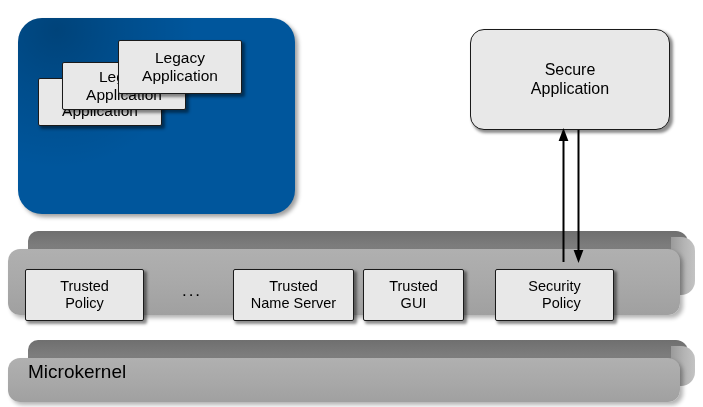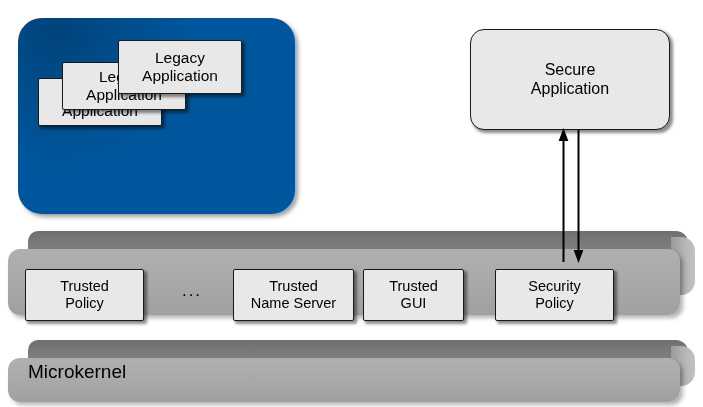--- a/index.html
+++ b/index.html
@@ -129,21 +129,21 @@
     color: #000000;
     white-space: nowrap;
     z-index: 4;
   }
 
   
   .svc { font-size: 14.5px; top: 262px; height: 52px; z-index: 5; margin-top: 7px; }
   .svc.s1 { left: 25px;  width: 119px; }
   .svc.s2 { left: 233px; width: 121px; }
   .svc.s3 { left: 363px; width: 101px; }
-  .svc.s4 { left: 495px; width: 119px; }
+  .svc.s4 { left: 495px; width: 119px; text-align: right; }
 
   .ellipsis {
     position: absolute;
     left: 172px;
     top: 281px;
     width: 40px;
     text-align: center;
     font-size: 17px;
     color: #000000;
     letter-spacing: 2px;

